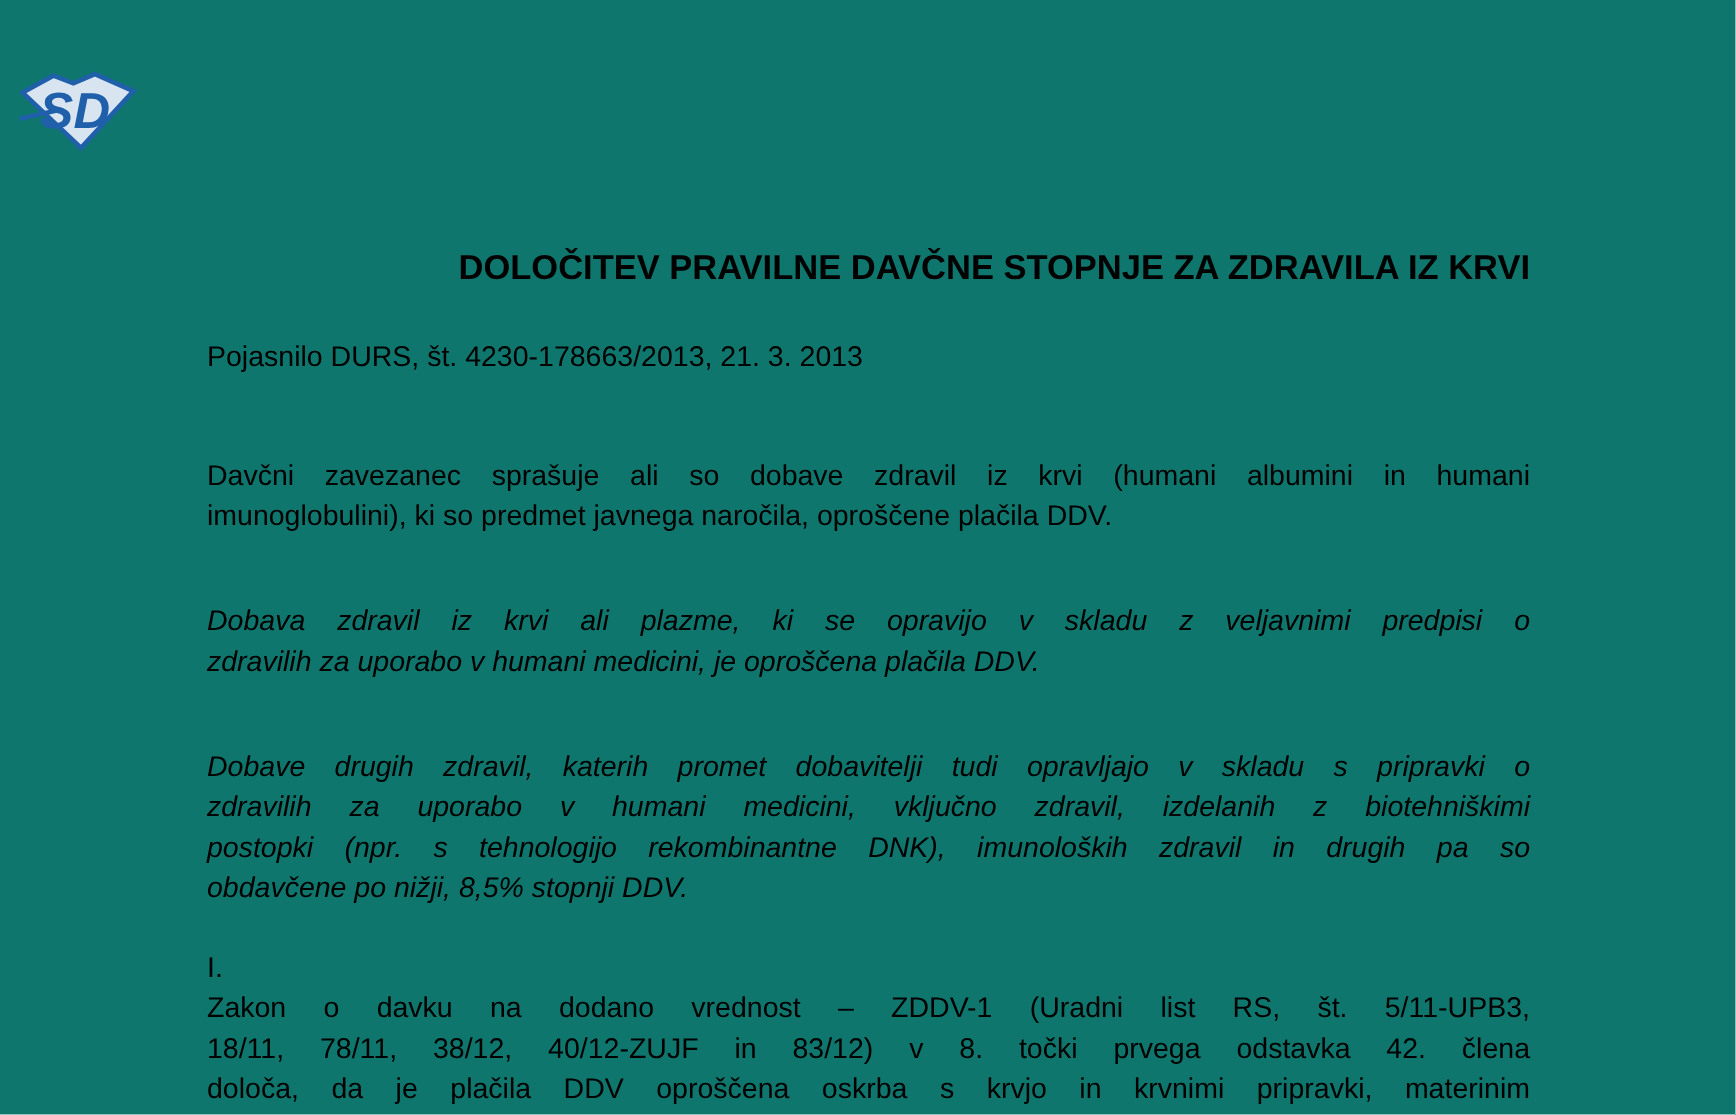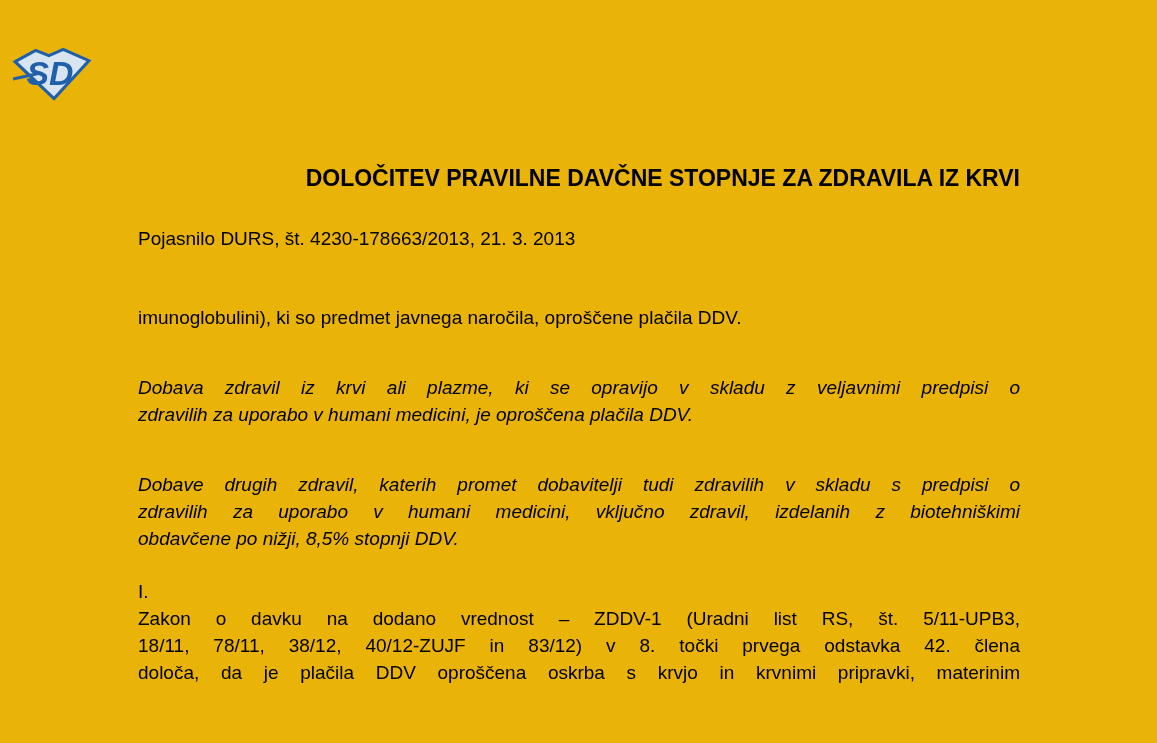--- a/index.html
+++ b/index.html
@@ -4,21 +4,21 @@
 <style>
   html, body {
     margin: 0;
     padding: 0;
     background: #ffffff;
   }
   .page {
     position: relative;
     width: 1157px;
     height: 743px;
-    background: #eab308;
+    background: #0f766e;
     overflow: hidden;
     font-family: "Liberation Sans", sans-serif;
     color: #000000;
   }
   .logo {
     position: absolute;
     left: 10px;
     top: 47px;
     width: 84px;
     height: 54px;
@@ -80,32 +80,34 @@
     </svg>
   </div>
 
   <div class="content">
 
     <h1 class="doc-title">DOLOČITEV PRAVILNE DAVČNE STOPNJE ZA ZDRAVILA IZ KRVI</h1>
 
     <div class="doc-reference">Pojasnilo DURS, št. 4230-178663/2013, 21. 3. 2013</div>
 
     <div class="para">
+      <div class="line">Davčni zavezanec sprašuje ali so dobave zdravil iz krvi (humani albumini in humani</div>
       <div class="line end">imunoglobulini), ki so predmet javnega naročila, oproščene plačila DDV.</div>
     </div>
 
 
     <div class="para italic">
       <div class="line">Dobava zdravil iz krvi ali plazme, ki se opravijo v skladu z veljavnimi predpisi o</div>
       <div class="line end">zdravilih za uporabo v humani medicini, je oproščena plačila DDV.</div>
     </div>
 
     <div class="para italic gap26">
-      <div class="line">Dobave drugih zdravil, katerih promet dobavitelji tudi zdravilih v skladu s predpisi o</div>
+      <div class="line">Dobave drugih zdravil, katerih promet dobavitelji tudi opravljajo v skladu s pripravki o</div>
       <div class="line">zdravilih za uporabo v humani medicini, vključno zdravil, izdelanih z biotehniškimi</div>
+      <div class="line">postopki (npr. s tehnologijo rekombinantne DNK), imunoloških zdravil in drugih pa so</div>
       <div class="line end">obdavčene po nižji, 8,5% stopnji DDV.</div>
     </div>
 
     <div class="para nogap">
       <div class="line end">I.</div>
     </div>
 
     <div class="para nogap">
       <div class="line">Zakon o davku na dodano vrednost – ZDDV-1 (Uradni list RS, št. 5/11-UPB3,</div>
       <div class="line">18/11, 78/11, 38/12, 40/12-ZUJF in 83/12) v 8. točki prvega odstavka 42. člena</div>

